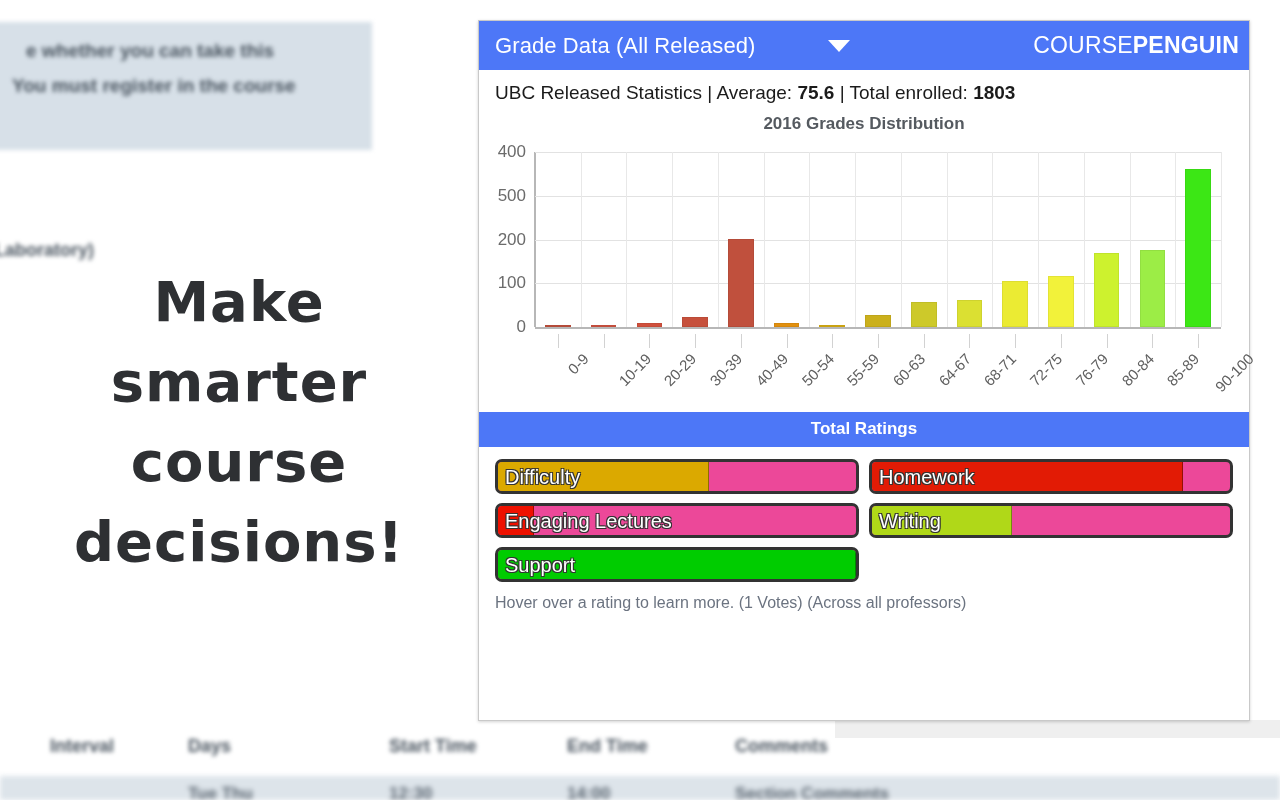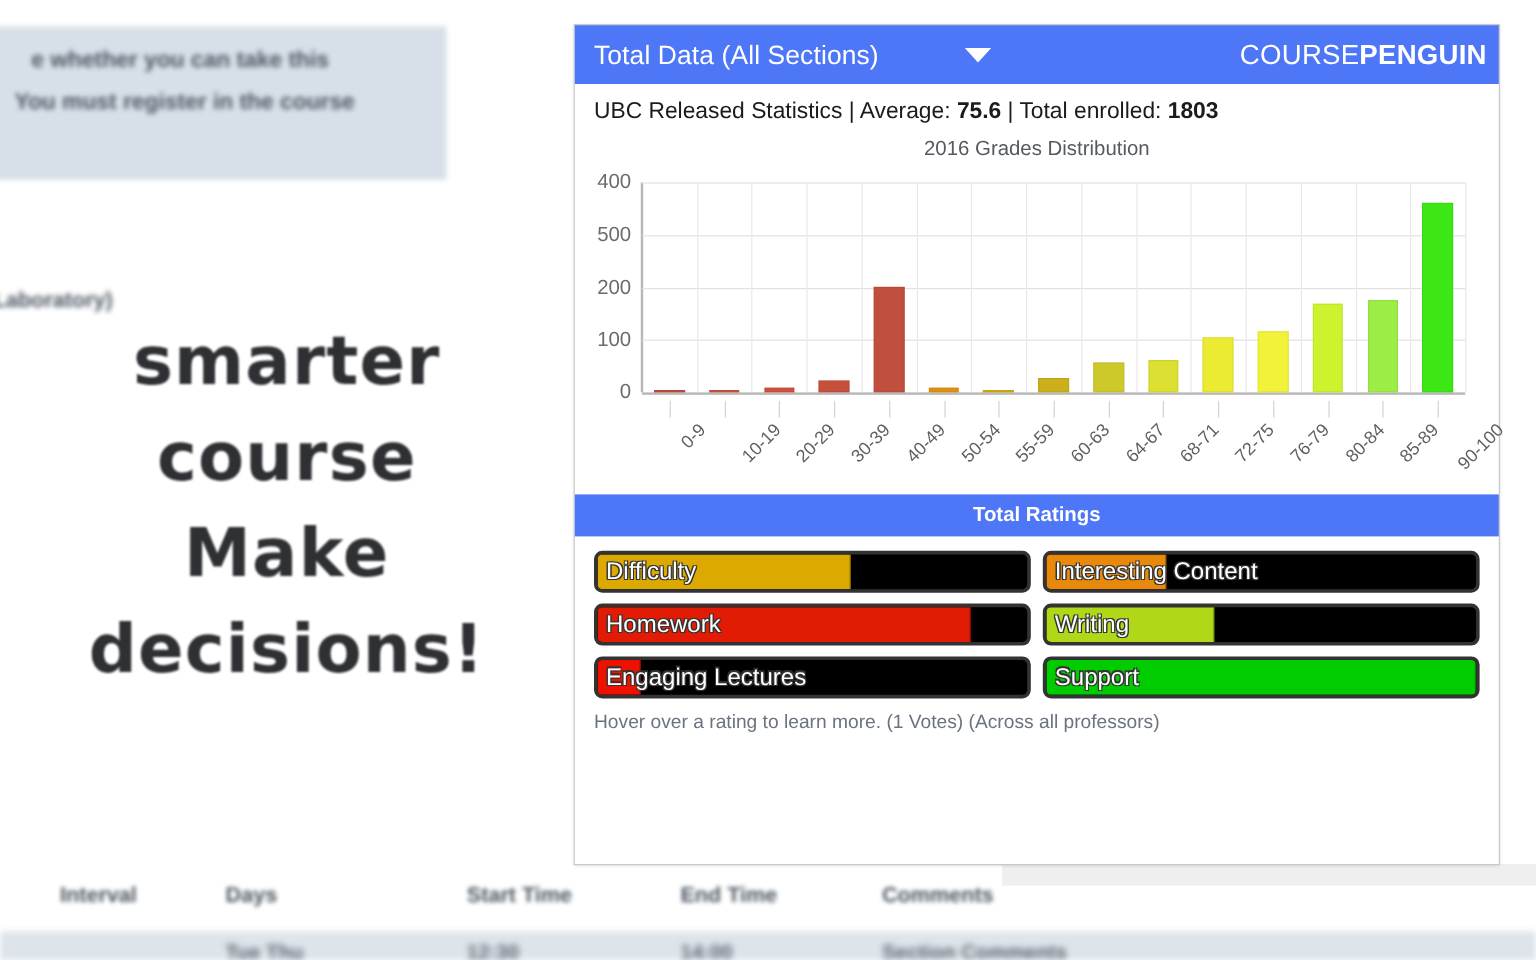--- a/index.html
+++ b/index.html
@@ -96,21 +96,21 @@
 
   .wgt-stats {
     padding:12px 0 6px 16px;
     font-size:19px; color:#1b1b1b;
   }
   .wgt-stats b { font-weight:bold; }
 
   
   .chart-area { position:relative; height:300px; margin:2px 0 0 0; }
   .chart-title {
-    text-align:center; font-size:17px; font-weight:normal; color:#555a60;
+    text-align:center; font-size:17px; font-weight:bold; color:#555a60;
     padding-top:2px;
   }
   .plot {
     position:absolute; left:56px; top:40px; right:28px; height:175px;
   }
   .gridline {
     position:absolute; left:0; right:0; height:1px; background:#e2e2e2;
   }
   .gridline.axis0 { background:#b7b7b7; height:2px; }
   .vline { position:absolute; top:0; bottom:0; width:1px; background:#e8e8e8; }
@@ -144,21 +144,21 @@
     background:#4d77f7; color:#ffffff;
     text-align:center; font-weight:bold; font-size:17px;
     padding:7px 0 8px;
   }
   .ratings-grid {
     display:grid; grid-template-columns:1fr 1fr;
     gap:9px 10px; padding:12px 16px 0 16px;
   }
   .rating {
     position:relative; height:35px;
-    background:#000000;
+    background:#ec4899;
     border:3px solid #333333;
     border-radius:7px;
     overflow:hidden;
     cursor:pointer;
   }
   .rating-fill {
     position:absolute; left:0; top:0; bottom:0;
     border-right:1px solid rgba(0,0,0,.35);
   }
   .rating-label {
@@ -179,22 +179,22 @@
 
 <div id="bg-page">
 
   <div class="bg-callout"></div>
   <div class="bg-callout-line l1" style="filter:blur(2.1px);">e whether you can take this</div>
   <div class="bg-callout-line l2" style="filter:blur(2.1px);">You must register in the course</div>
 
   <div class="bg-lab">(Laboratory)</div>
 
   <div class="hand-wrap">
+    <div class="hand-line">Make</div>
     <div class="hand-line">smarter course</div>
-    <div class="hand-line">Make</div>
     <div class="hand-line">decisions!</div>
   </div>
 
   <div class="bg-white-strip"></div>
 
   <div class="bg-table-head">
     <span style="left:50px;">Interval</span>
     <span style="left:188px;">Days</span>
     <span style="left:389px;">Start Time</span>
     <span style="left:567px;">End Time</span>
@@ -205,21 +205,21 @@
     <span style="left:188px;">Tue Thu</span>
     <span style="left:389px;">12:30</span>
     <span style="left:567px;">14:00</span>
     <span style="left:735px;">Section Comments</span>
   </div>
 </div>
 
 <div id="widget">
 
   <div class="wgt-header">
-    <div class="wgt-title">Total Data (All Sections)</div>
+    <div class="wgt-title">Grade Data (All Released)</div>
     <div class="wgt-caret"></div>
     <div class="wgt-brand">
       <span>COURSE</span><span class="b">PENGUIN</span>
     </div>
   </div>
 
   <div class="wgt-stats">
     <span>UBC Released Statistics</span><span> | </span><span>Average: </span><b>75.6</b><span> | </span><span>Total enrolled: </span><b>1803</b>
   </div>
 
@@ -309,35 +309,31 @@
   </div>
 
   <div class="ratings-header">Total Ratings</div>
 
   <div class="ratings-grid" id="ratings-grid">
       <div class="rating">
         <div class="rating-fill" style="width: 59%; background: rgb(219, 169, 0);"></div>
         <div class="rating-label">Difficulty</div>
       </div>
       <div class="rating">
-        <div class="rating-fill" style="width: 28%; background: rgb(232, 137, 12);"></div>
-        <div class="rating-label">Interesting Content</div>
-      </div>
-      <div class="rating">
         <div class="rating-fill" style="width: 87%; background: rgb(226, 27, 5);"></div>
         <div class="rating-label">Homework</div>
       </div>
       <div class="rating">
+        <div class="rating-fill" style="width: 10%; background: rgb(238, 17, 0);"></div>
+        <div class="rating-label">Engaging Lectures</div>
+      </div>
+      <div class="rating">
         <div class="rating-fill" style="width: 39%; background: rgb(176, 216, 24);"></div>
         <div class="rating-label">Writing</div>
       </div>
       <div class="rating">
-        <div class="rating-fill" style="width: 10%; background: rgb(238, 17, 0);"></div>
-        <div class="rating-label">Engaging Lectures</div>
-      </div>
-      <div class="rating">
         <div class="rating-fill" style="width: 100%; background: rgb(0, 204, 0);"></div>
         <div class="rating-label">Support</div>
       </div>
     </div>
 
   <div class="ratings-note">Hover over a rating to learn more. (1 Votes) (Across all professors)</div>
 </div>
 
 </body></html>

